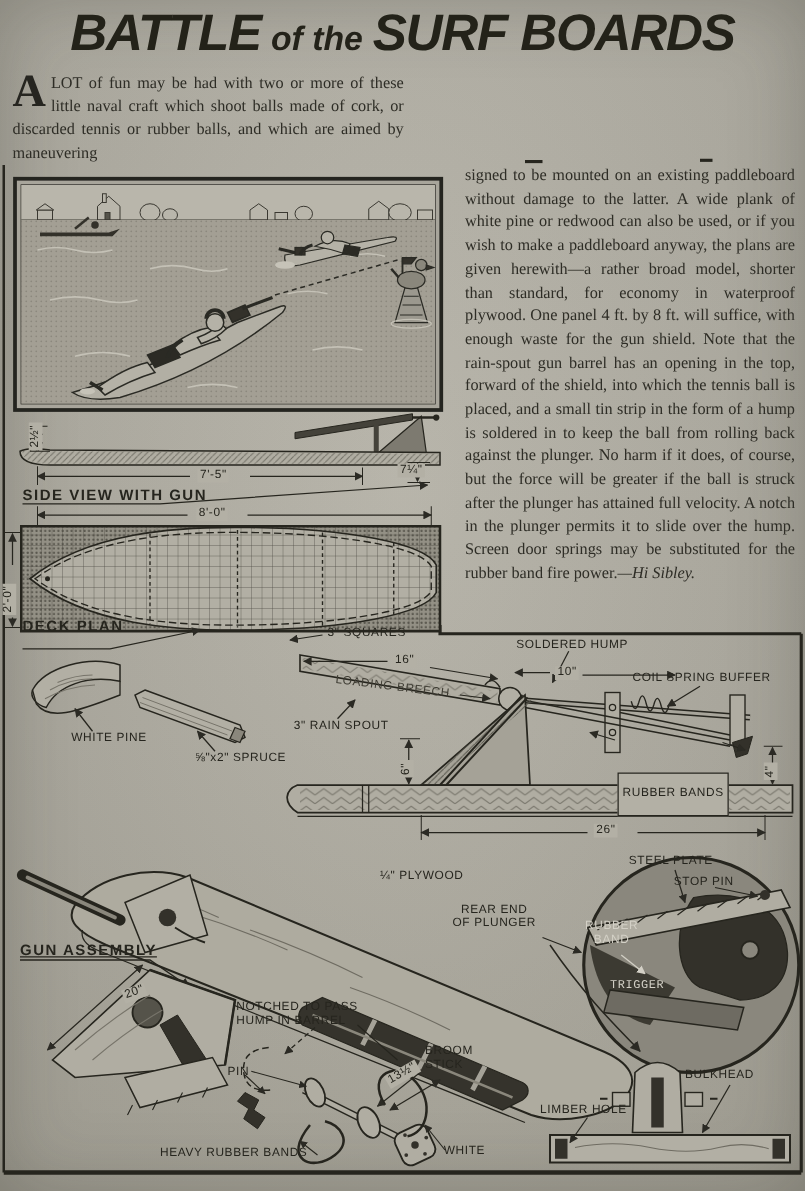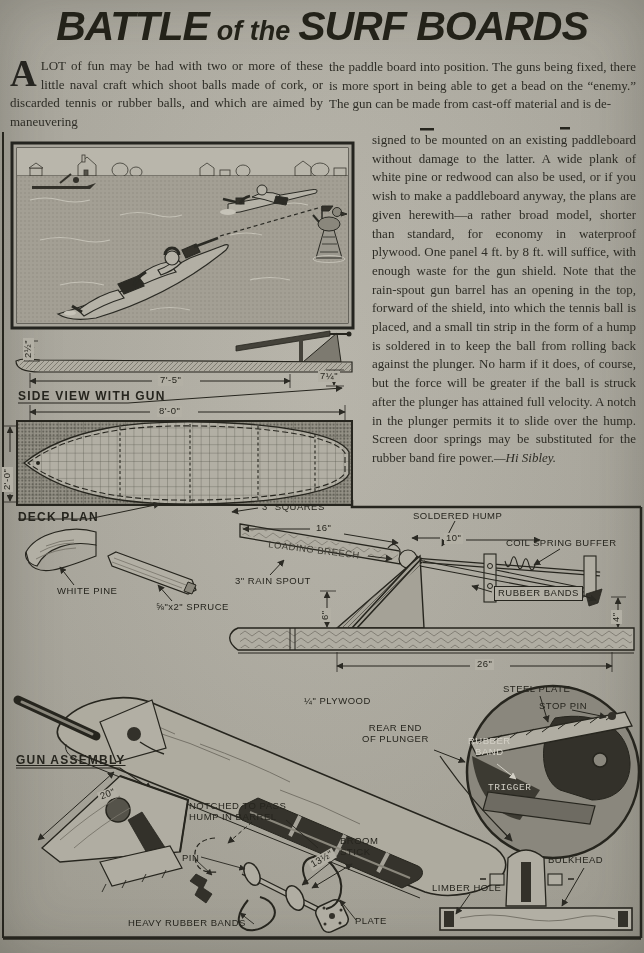--- a/index.html
+++ b/index.html
@@ -24,21 +24,21 @@
   }
   .dropcap{
     float:left; font-size:37px; line-height:30px; font-weight:bold; padding:2px 4px 0 0; color:#262520;
   }
   .lbl{
     position:absolute; font-family:"Liberation Sans",sans-serif; font-size:9.5px;
     letter-spacing:.5px; color:#26251e; white-space:nowrap; line-height:10.5px;
   }
   .big{font-size:12px; letter-spacing:1.2px; font-weight:bold;}
   .dim{background:#b3b0a5; padding:0 2px; font-size:9.5px;}
-  .boxed{border:1px solid #26251e; background:#b3b0a5; padding:1px 3px;}
+  .boxed{border:1px solid #26251e; background:#b3b0a5; padding:11px 3px;margin-top:32px;}
   .pre{white-space:pre-line; text-align:center;}
   .light{color:#d3d0c6;}
   .r90{transform:rotate(-90deg); transform-origin:0 0;}
   .r20{transform:rotate(-20deg);}
   .r30{transform:rotate(-30deg);}
   .r7{transform:rotate(7deg);}
   #footer-credit{
     position:absolute; left:382px; top:934px;
     font-family:"Liberation Serif",serif; font-style:italic; font-weight:bold;
     font-size:17px; color:#23221c;
@@ -53,23 +53,20 @@
   <h1 id="title">
     <span class="t-big">BATTLE</span>
     <span class="t-small">of the</span>
     <span class="t-big">SURF BOARDS</span>
   </h1>
 
   <div class="col" style="left:10px; top:57px; width:313px;">
     <span class="dropcap">A</span><span>LOT of fun may be had with two or more of these little naval craft which shoot balls made of cork, or discarded tennis or rubber balls, and which are aimed by maneuvering</span>
   </div>
 
-  <div class="col" style="left:329px; top:58px; width:307px;">
-    <span>the paddle board into position.  The guns being fixed, there is more sport in being able to get a bead on the “enemy.”  The gun can be made from cast-off material and is de-</span>
-  </div>
 
   <div class="col" style="left:372px; top:131px; width:264px;">
     <span>signed to be mounted on an existing paddleboard without damage to the latter.  A wide plank of white pine or redwood can also be used, or if you wish to make a paddleboard anyway, the plans are given herewith—a rather broad model, shorter than standard, for economy in waterproof plywood.  One panel 4 ft. by 8 ft. will suffice, with enough waste for the gun shield.  Note that the rain-spout gun barrel has an opening in the top, forward of the shield, into which the tennis ball is placed, and a small tin strip in the form of a hump is soldered in to keep the ball from rolling back against the plunger.  No harm if it does, of course, but the force will be greater if the ball is struck after the plunger has attained full velocity.  A notch in the plunger permits it to slide over the hump.  Screen door springs may be substituted for the rubber band fire power.</span><i>—Hi Sibley.</i>
   </div>
 
   <svg width="644" height="828" viewBox="0 125 644 828" style="top:125px">
     <defs>
       <pattern id="dots" width="4" height="4" patternUnits="userSpaceOnUse">
           <circle cx="1" cy="1" r="0.7" fill="#6e6b61"></circle>
         </pattern>
@@ -351,21 +348,21 @@
       <path d="M584,868 L562,906" stroke-width="1" marker-end="url(#arr)"></path>
     </g>
   </svg>
 
   <div class="lbl big" style="left:18px; top:391px;">SIDE VIEW WITH GUN</div>
   <div class="lbl dim" style="left:158px; top:375px;">7'-5"</div>
   <div class="lbl dim r90" style="left:23px; top:360px;">2½"</div>
   <div class="lbl dim" style="left:318px; top:371px;">7¼"</div>
   <div class="lbl dim" style="left:157px; top:406px;">8'-0"</div>
   <div class="lbl dim r90" style="left:2px; top:492px;">2'-0"</div>
-  <div class="lbl big" style="left:18px; top:512px;">DECK PLAN</div>
+  <div class="lbl big" style="left:18px; top:496px;">DECK PLAN</div>
   <div class="lbl" style="left:262px; top:502px;">3" SQUARES</div>
   <div class="lbl" style="left:57px; top:586px;">WHITE PINE</div>
   <div class="lbl" style="left:156px; top:602px;">⅝"x2" SPRUCE</div>
   <div class="lbl" style="left:235px; top:576px;">3" RAIN SPOUT</div>
   <div class="lbl r7" style="left:268px; top:545px; color:#3f3d34;">LOADING BREECH</div>
   <div class="lbl" style="left:413px; top:511px;">SOLDERED HUMP</div>
   <div class="lbl dim" style="left:314px; top:523px;">16"</div>
   <div class="lbl dim" style="left:444px; top:533px;">10"</div>
   <div class="lbl" style="left:506px; top:538px;">COIL SPRING BUFFER</div>
   <div class="lbl boxed" style="left:494px; top:586px;">RUBBER BANDS</div>
@@ -382,18 +379,18 @@
 OF PLUNGER</div>
   <div class="lbl big" style="left:16px; top:755px; text-decoration:underline;">GUN ASSEMBLY</div>
   <div class="lbl dim r20" style="left:98px; top:789px;">20"</div>
   <div class="lbl pre" style="left:189px; top:801px; text-align:left;">NOTCHED TO PASS
 HUMP IN BARREL</div>
   <div class="lbl" style="left:182px; top:853px;">PIN</div>
   <div class="lbl pre" style="left:340px; top:836px; text-align:left;">BROOM
 STICK</div>
   <div class="lbl dim r30" style="left:308px; top:854px;">13½"</div>
   <div class="lbl" style="left:128px; top:918px;">HEAVY RUBBER BANDS</div>
-  <div class="lbl" style="left:355px; top:916px;">PLATE</div>
+  <div class="lbl" style="left:355px; top:916px;">WHITE</div>
   <div class="lbl" style="left:432px; top:883px;">LIMBER HOLE</div>
   <div class="lbl" style="left:548px; top:855px;">BULKHEAD</div>
 
 
 </div>
 
 </body></html>

